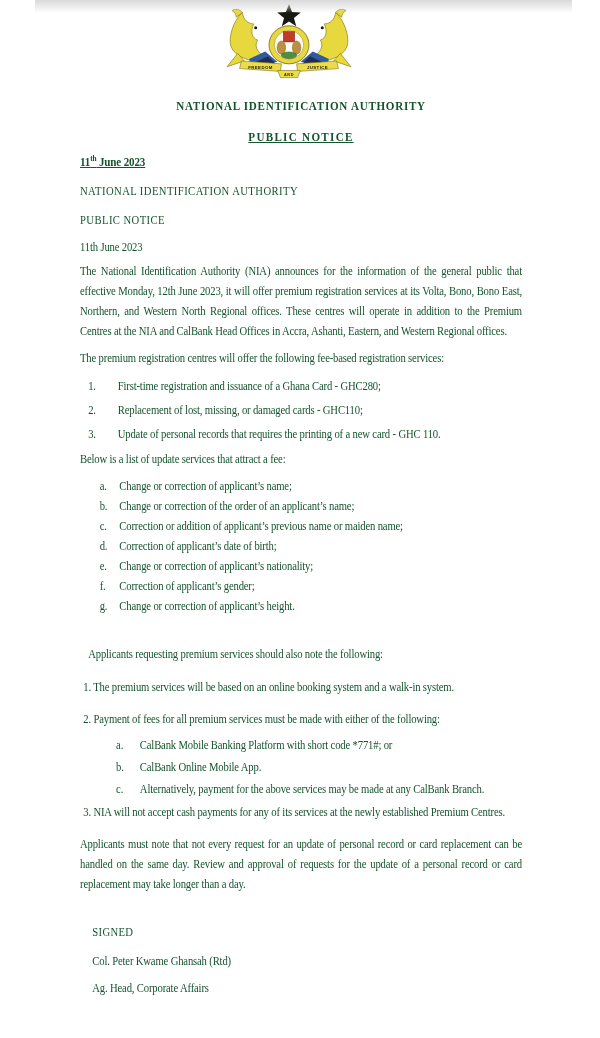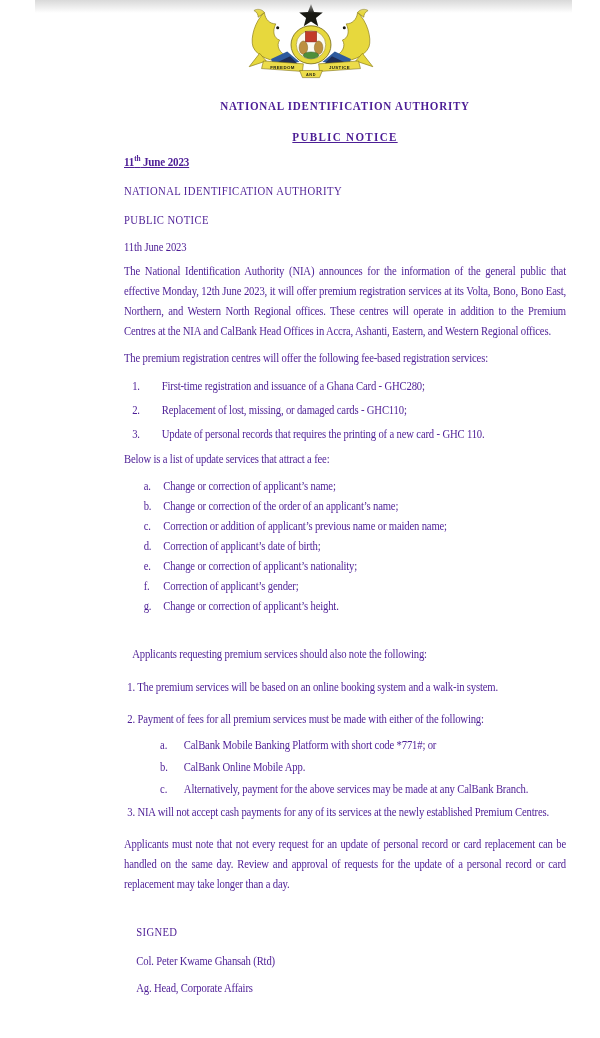--- a/index.html
+++ b/index.html
@@ -2,23 +2,22 @@
 <html><head>
 <meta charset="utf-8">
 <style>
   * { margin:0; padding:0; box-sizing:border-box; }
   html,body { background:#ffffff; }
   .page {
     position:relative;
     width:578px; height:1038px;
     background:#ffffff;
     font-family:"Liberation Serif", serif;
-    color:#4c1d95;
+    color:#14532d;
     overflow:hidden;
-    padding-left:44px;
   }
   .top-shade {
     position:absolute; top:0; left:35px; right:6px; height:13px;
     background:linear-gradient(to bottom, #d9d9d9, rgba(255,255,255,0));
   }
   .logo-wrap { padding-top:2px; display:flex; justify-content:center; }
   .coa { width:136px; height:78px; display:block; }
   .content {
     width:539px;
     margin-left:80px;

